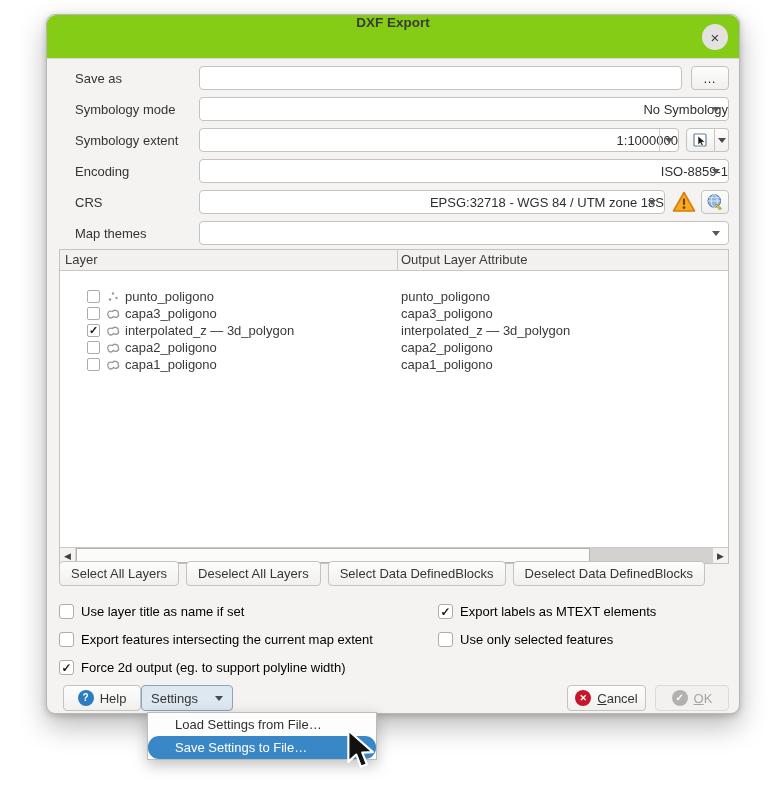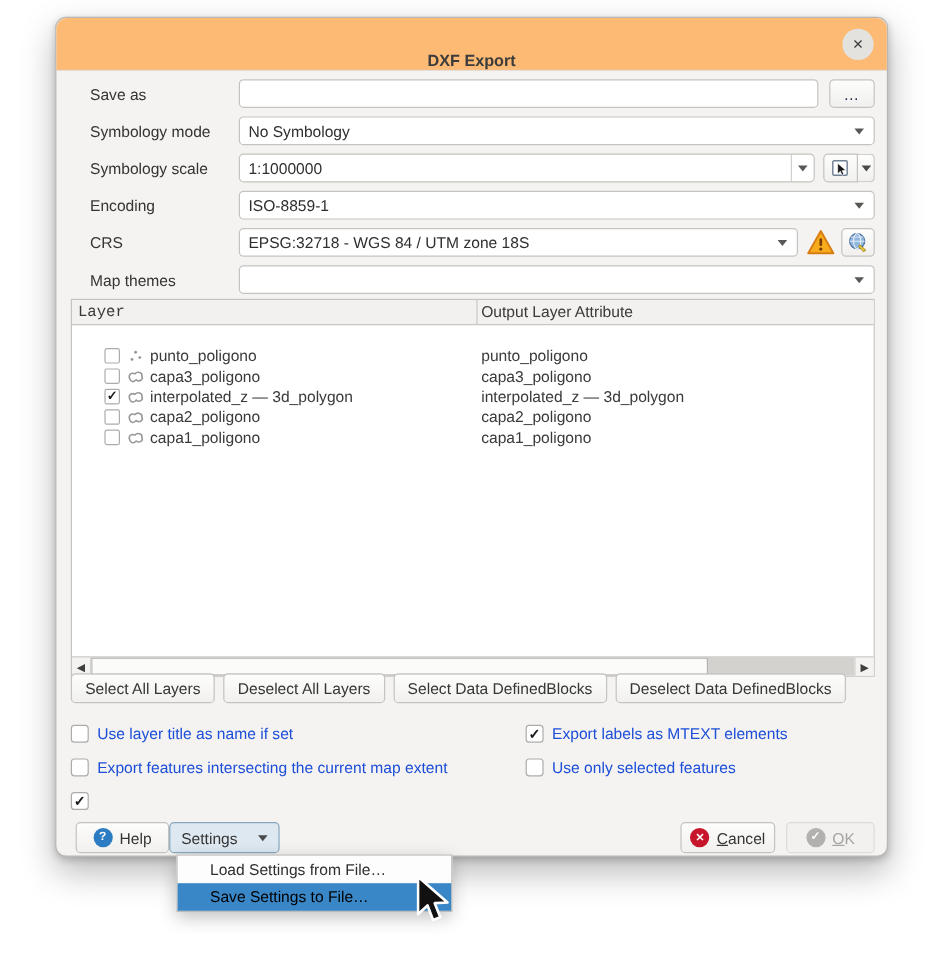--- a/index.html
+++ b/index.html
@@ -8,38 +8,38 @@
 
   
   .dialog {
     position:absolute; left:46px; top:14px; width:694px; height:700px;
     background:#f4f3f1; border:1px solid #b9b7b4; border-radius:9px;
     box-shadow:0 12px 28px rgba(0,0,0,.28), 0 2px 6px rgba(0,0,0,.18);
   }
   .titlebar {
     position:absolute; top:0; left:0; right:0; height:44px;
     border-bottom:1px solid #d8d6d3; border-radius:9px 9px 0 0;
-    display:flex; align-items:flex-end; justify-content:center; background:#fdba74;
+    display:flex; align-items:flex-start; justify-content:center; background:#84cc16;
   }
   .title { font-weight:bold; font-size:13.5px; color:#3b3b3b; }
   .close-btn {
     position:absolute; right:11px; top:9px; width:26px; height:26px; border-radius:50%;
     background:#e4e2df; display:flex; align-items:center; justify-content:center;
     font-size:15px; color:#3c3c3c; cursor:default;
   }
 
   
   .form { position:absolute; top:51px; left:28px; right:10px; }
   .frow { display:flex; align-items:center; height:24px; margin-bottom:7px; }
   .flabel { width:124px; flex:none; color:#343434; }
   .text-input, .combo {
     flex:1; height:24px; background:#ffffff; border:1px solid #c5c3c0; border-radius:4px;
   }
   .text-input { padding:0 6px; font:inherit; color:#343434; outline:none; }
-  .combo { display:flex; align-items:center; padding-left:7px; position:relative; color:#2f2f2f; }
+  .combo { display:flex; align-items:center; padding-left:7px; position:relative; color:#2f2f2f;justify-content:flex-end; }
   .combo .caret {
     position:absolute; right:8px; top:9px; width:0; height:0;
     border-left:4px solid transparent; border-right:4px solid transparent; border-top:5px solid #5a5856;
   }
   .combo.editable .arrow-section {
     position:absolute; right:0; top:0; bottom:0; width:19px; border-left:1px solid #d2d0cd;
     display:flex; align-items:center; justify-content:center;
   }
   .combo.editable .arrow-section .caret2 {
     width:0; height:0; border-left:4px solid transparent; border-right:4px solid transparent; border-top:5px solid #5a5856;
@@ -54,21 +54,21 @@
   .scale-pick-caret { width:14px; border-left:none; border-radius:0 4px 4px 0; }
   .warn-wrap { width:26px; margin-left:6px; display:flex; justify-content:center; }
   .globe-btn { width:28px; margin-left:4px; }
 
   
   .layer-frame {
     position:absolute; top:234px; left:12px; right:10px; height:315px;
     background:#ffffff; border:1px solid #c5c3c0; display:flex; flex-direction:column;
   }
   .tbl-header { height:21px; flex:none; background:#f2f1ef; border-bottom:1px solid #c9c7c5; display:flex; }
-  .th1 { width:338px; flex:none; border-right:1px solid #c9c7c5; padding:2px 0 16px 5px;font-family:Liberation Mono, monospace; }
+  .th1 { width:338px; flex:none; border-right:1px solid #c9c7c5; padding:2px 0 16px 5px; }
   .th2 { flex:1; padding:2px 0 0 3px; }
   .tbl-body { flex:1; overflow:hidden; padding-top:17px;border-radius:10px; }
   .trow { display:flex; height:17px; align-items:center; }
   .trow .c1 { width:338px; flex:none; display:flex; align-items:center; }
   .trow .c2 { flex:1; padding-left:3px; }
   .row-indent { width:27px; flex:none; }
   .cbx {
     width:13px; height:13px; flex:none; background:#ffffff; border:1px solid #aeacaa; border-radius:2px;
     display:flex; align-items:center; justify-content:center; font-size:11px; font-weight:bold; color:#1a1a1a; line-height:1;
   }
@@ -92,21 +92,21 @@
     display:flex; align-items:center; justify-content:center; padding:0 11px; color:#363636; white-space:nowrap;
   }
 
   
   .options { position:absolute; top:589px; left:12px; right:10px; display:grid; grid-template-columns:379px 1fr; row-gap:13px; }
   .opt { display:flex; align-items:center; height:15px; }
   .opt .cbx2 {
     width:15px; height:15px; flex:none; background:#ffffff; border:1px solid #aeacaa; border-radius:3px;
     display:flex; align-items:center; justify-content:center; font-size:12px; font-weight:bold; color:#1a1a1a; line-height:1;
   }
-  .opt .olabel { margin-left:7px; color:#1d4ed8; }
+  .opt .olabel { margin-left:7px; color:#000000; }
   .opt.span2 { grid-column:1 / span 2; }
 
   
   .footer { position:absolute; top:670px; left:12px; right:10px; display:flex; align-items:center; }
   .fbtn { height:26px; }
   .icon-circle {
     width:16px; height:16px; border-radius:50%; display:flex; align-items:center; justify-content:center;
     color:#ffffff; font-size:10px; font-weight:bold; margin-right:6px; flex:none; line-height:1;
   }
   .help-circle { background:#2c7cc4; }
@@ -121,21 +121,21 @@
   .ok-btn .ok-circle { opacity:.85; }
   .ul-first::first-letter { text-decoration:underline; }
   .ul-first { display:inline-block; }
 
   
   .menu {
     position:absolute; left:147px; top:712px; width:230px; background:#fdfdfd;
     border:1px solid #bdbbb8; box-shadow:0 5px 14px rgba(0,0,0,.25); z-index:5;
   }
   .menu-item { height:23px; display:flex; align-items:center; padding-left:27px; color:#2f2f2f; }
-  .menu-item.highlighted { background:#3a87c8; color:#000000; }
+  .menu-item.highlighted { background:#3a87c8; color:#ffffff;border-radius:11px; }
 
   
   .cursor { position:absolute; left:347px; top:729px; z-index:9; }
 </style>
 </head>
 <body>
 
 <div class="page">
   <div class="dialog">
 
@@ -158,21 +158,21 @@
 
       <div class="frow">
         <span class="flabel">Symbology mode</span>
         <div class="combo">
           <span>No Symbology</span>
           <span class="caret"></span>
         </div>
       </div>
 
       <div class="frow">
-        <span class="flabel">Symbology scale</span>
+        <span class="flabel">Symbology extent</span>
         <div class="combo editable">
           <span>1:1000000</span>
           <span class="arrow-section">
             <span class="caret2"></span>
           </span>
         </div>
         <div class="scale-group">
           <div class="mini-btn scale-pick-btn">
             <svg width="17" height="17" viewBox="0 0 17 17">
               <rect x="2" y="2" width="12" height="12" fill="#ffffff" stroke="#6f7f96" stroke-width="1.2" rx="1"></rect>
@@ -365,20 +365,21 @@
       <div class="opt">
         <span class="cbx2">
             <span></span>
           </span>
         <span class="olabel">Use only selected features</span>
       </div>
       <div class="opt span2">
         <span class="cbx2">
             <span>✓</span>
           </span>
+        <span class="olabel">Force 2d output (eg. to support polyline width)</span>
       </div>
     </div>
 
     <div class="footer">
       <div class="btn fbtn help-btn">
         <span class="icon-circle help-circle">
             <span>?</span>
           </span>
         <span>Help</span>
       </div>

